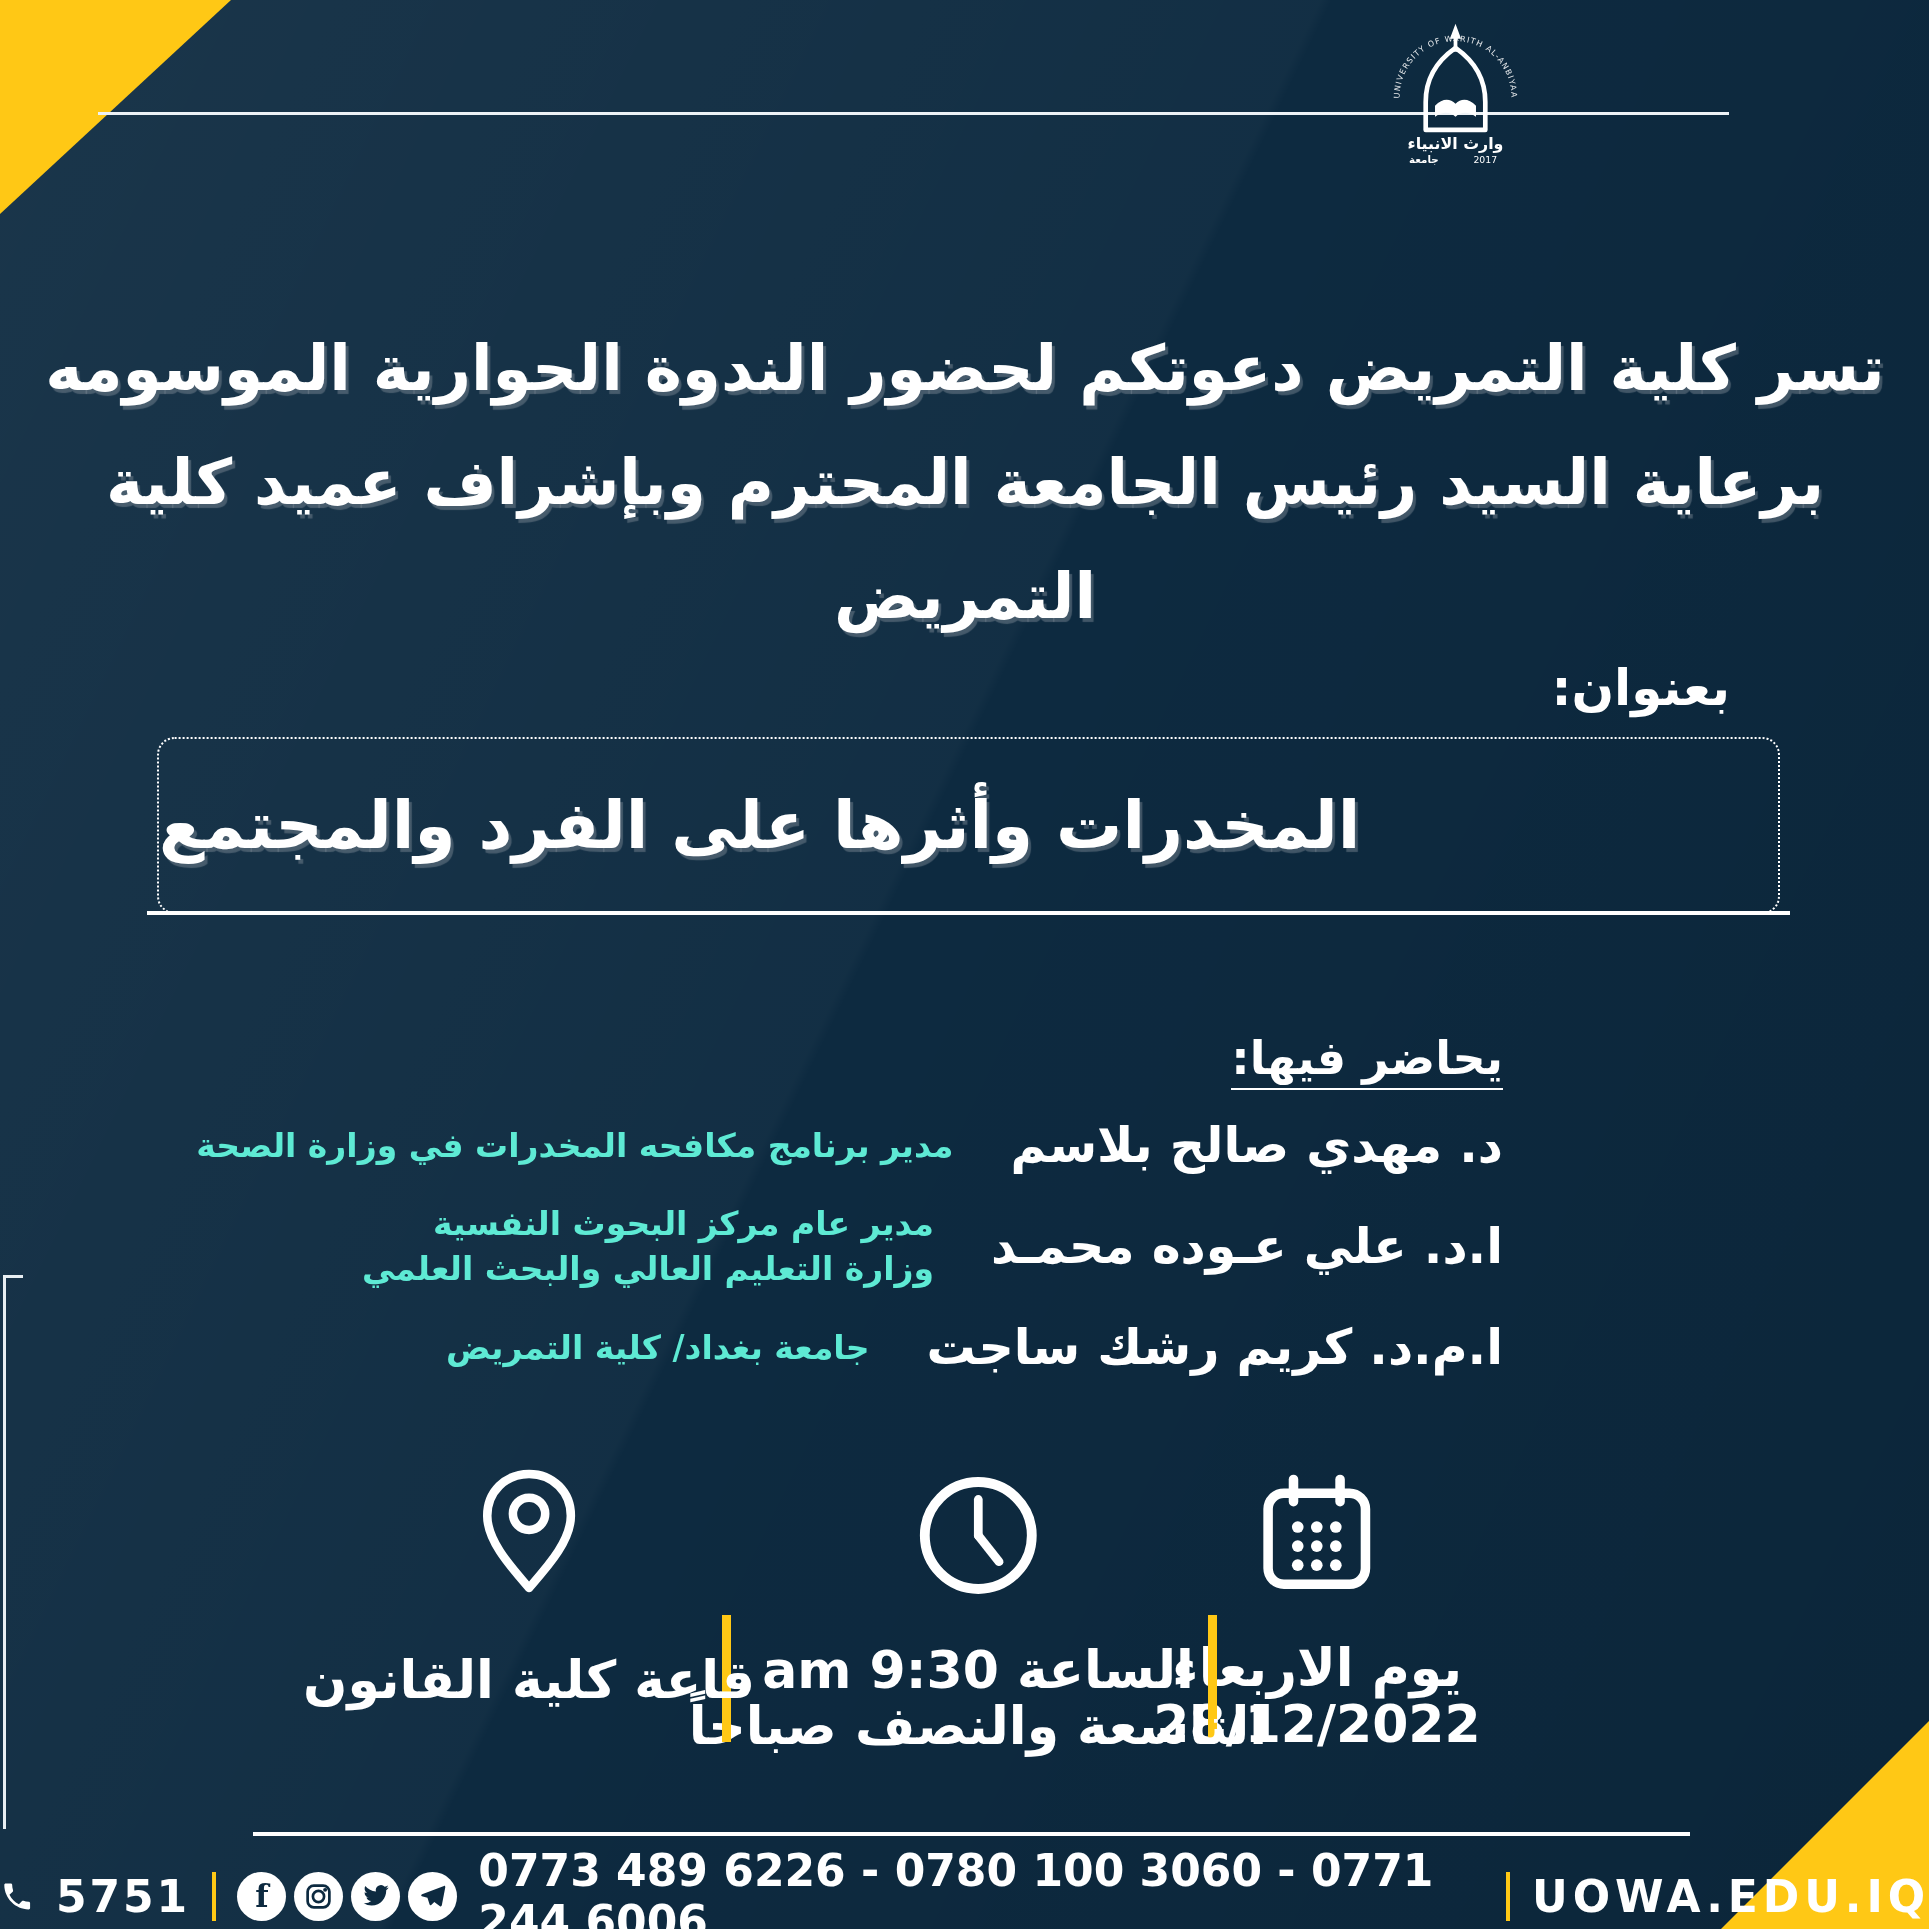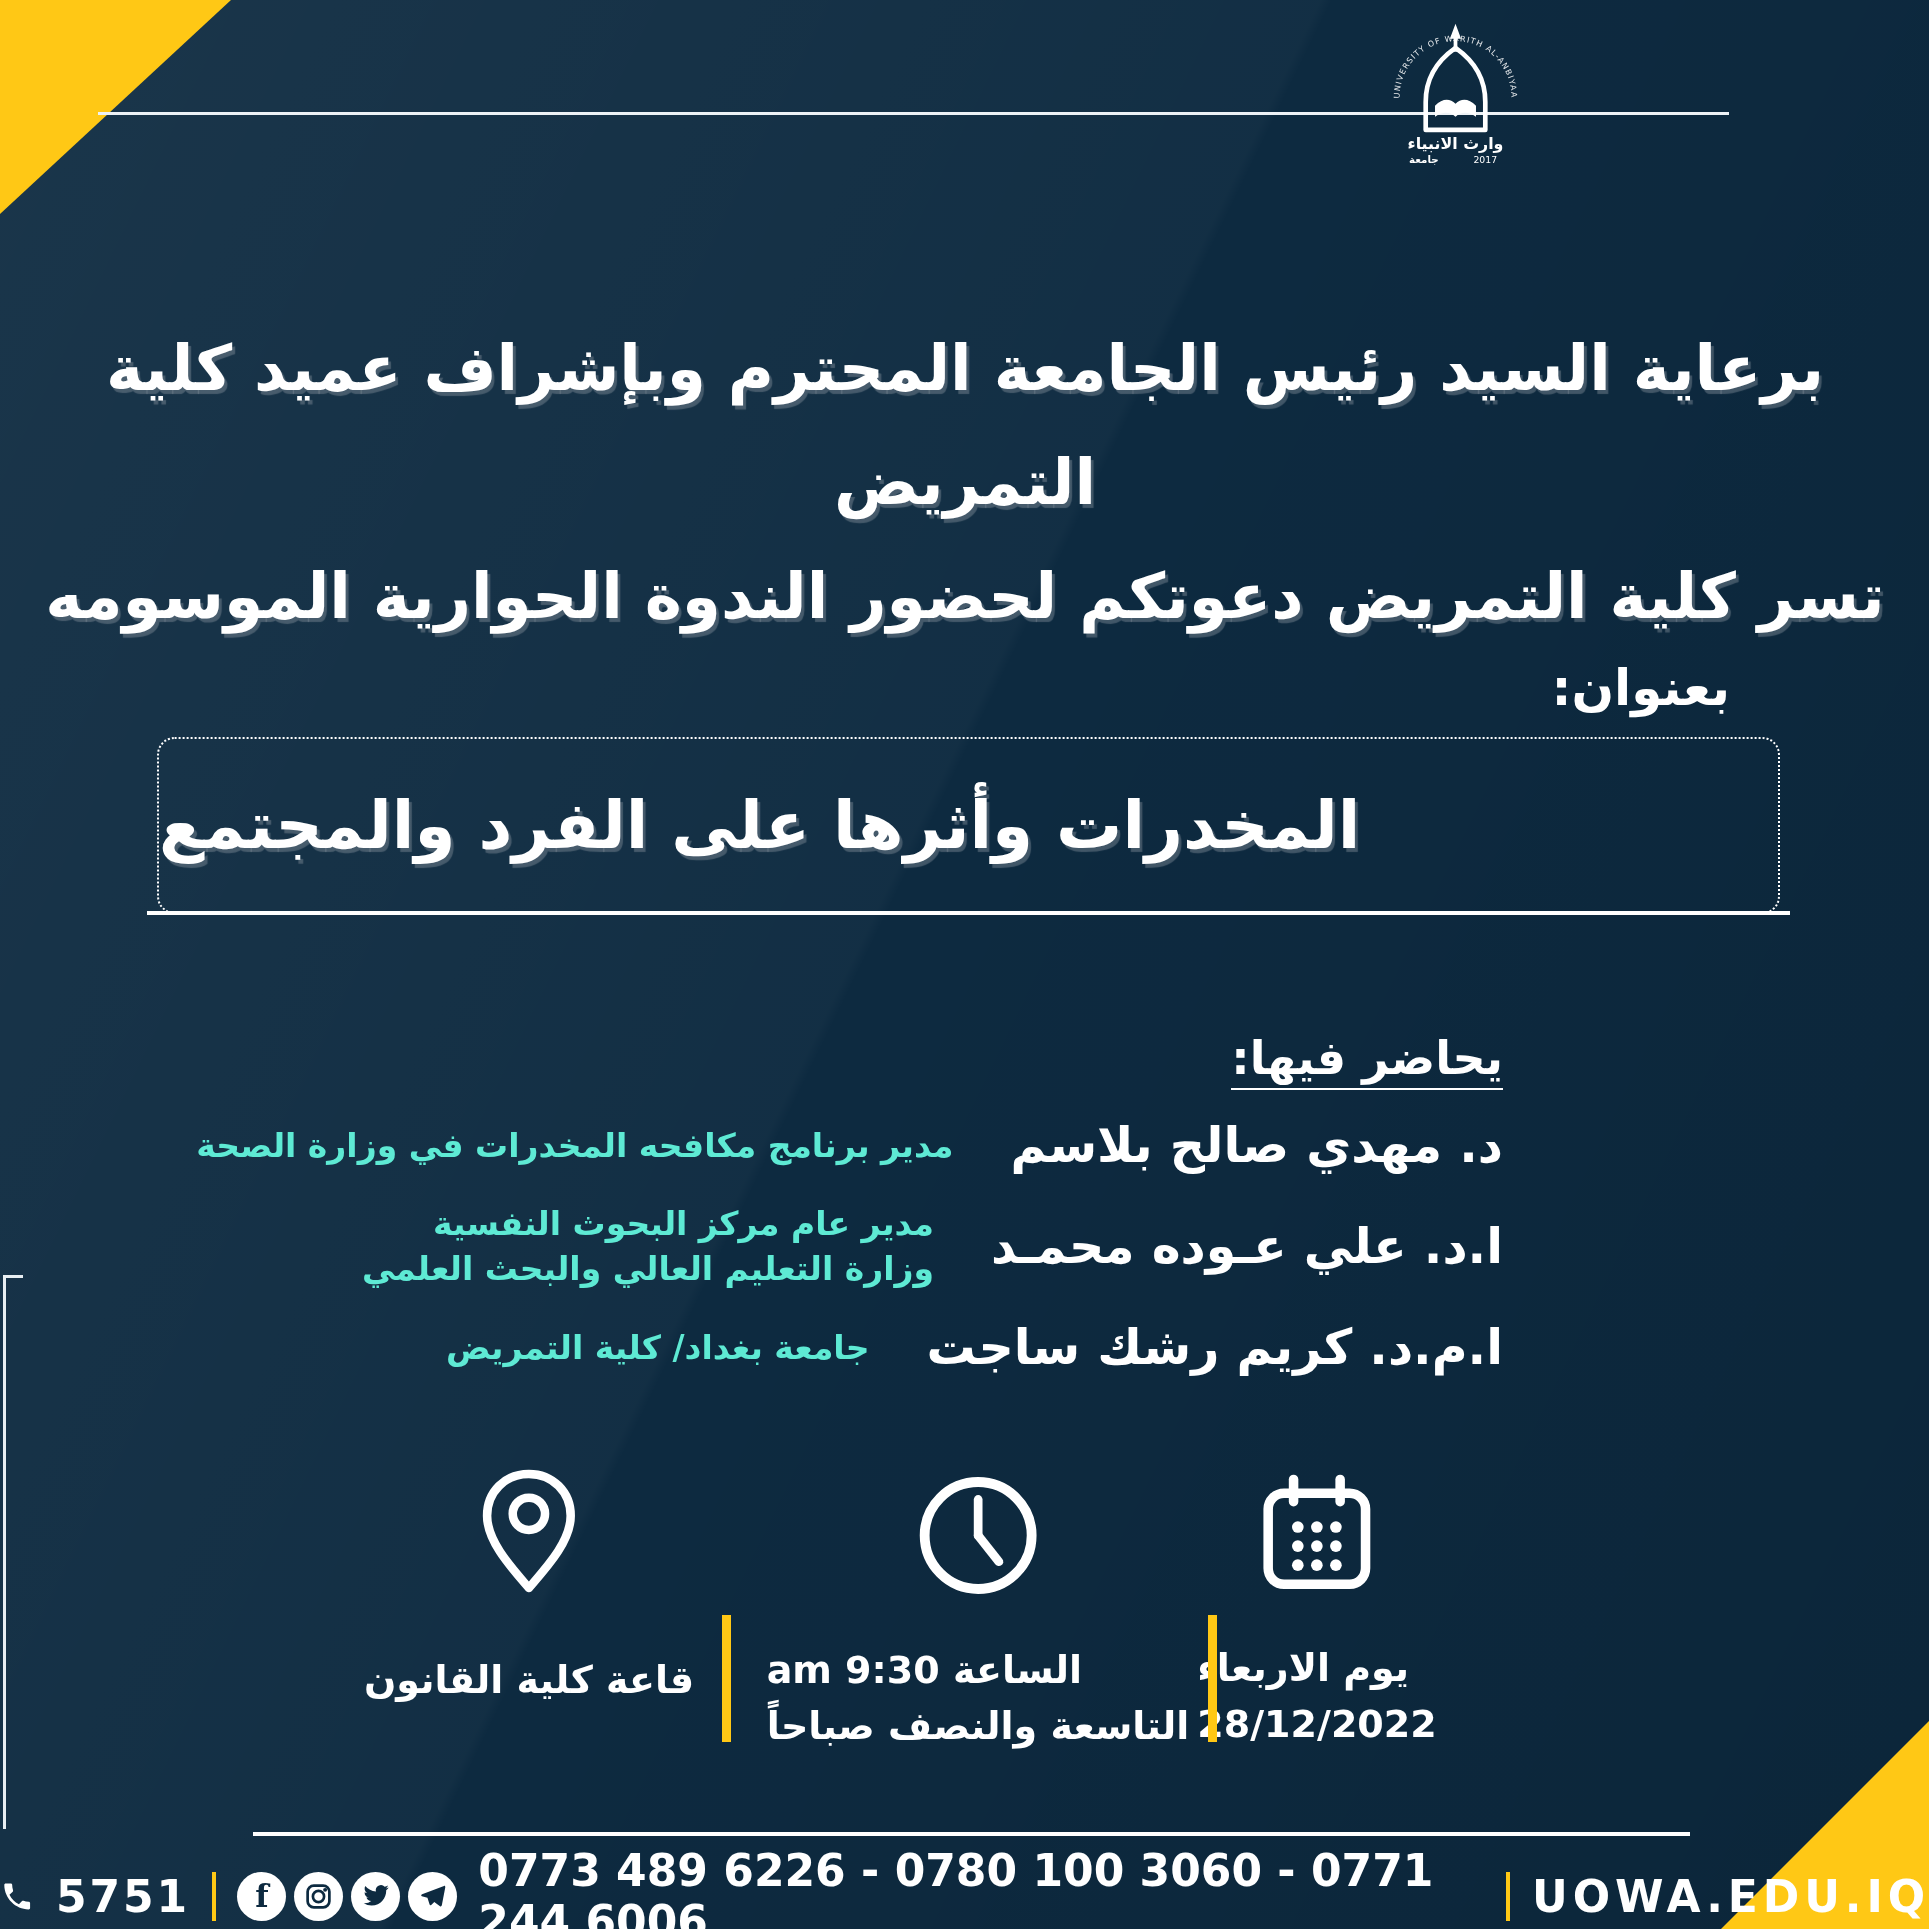--- a/index.html
+++ b/index.html
@@ -60,22 +60,22 @@
   .speaker-name{font-size:49px;font-weight:bold;white-space:nowrap;}
   .speaker-desc{color:#5eead4;font-size:33px;font-weight:bold;
     line-height:45px;text-align:start;white-space:nowrap;}
 
   
   .detail{display:flex;flex-direction:column;align-items:center;
     transform:translateX(-50%);}
   .detail-date{left:1317px;top:1472px;}
   .detail-time{left:978px;top:1470px;}
   .detail-place{left:529px;top:1466px;}
-  .detail .txt{margin-top:41px;font-size:38px;font-weight:bold;
-    line-height:56px;text-align:left;white-space:nowrap;}
+  .detail .txt{margin-top:41px;font-size:52px;font-weight:bold;
+    line-height:56px;text-align:center;white-space:nowrap;}
   .v-sep{width:8.8px;height:127px;background:#ffc815;top:1615px;}
   .v-sep.s1{left:722px;}
   .v-sep.s2{left:1208px;}
 
   
   .footer{left:0;top:1845px;width:100%;display:flex;align-items:center;
     justify-content:center;gap:21.6px;direction:ltr;
     font-size:44px;font-weight:bold;}
   .f-sep{width:4.9px;height:49px;background:#ffc815;}
   .socials{display:flex;gap:7.8px;align-items:center;}
@@ -110,22 +110,22 @@
     </text>
     <path d="M80 4 l6 16 h-12 z M78 20 h4 v14 h-4 z" fill="#ffffff"></path>
     <path class="stroke" stroke-width="5" d="M80 30 C60 44 48 62 48 88 L48 118 L112 118 L112 88 C112 62 100 44 80 30 Z"></path>
     <path fill="#ffffff" d="M58 92 C66 84 74 84 80 90 C86 84 94 84 102 92 L102 104 C94 98 86 98 80 104 C74 98 66 98 58 104 Z"></path>
     <text x="80" y="139" text-anchor="middle" font-size="17" font-weight="bold" fill="#ffffff">وارث الانبياء</text>
     <text x="46" y="154" text-anchor="middle" font-size="11" font-weight="bold" fill="#ffffff">جامعة</text>
     <text x="112" y="154" text-anchor="middle" font-size="10" fill="#ffffff">2017</text>
   </svg>
 
   <div class="abs heading" dir="rtl">
+    <div>تسر كلية التمريض دعوتكم لحضور الندوة الحوارية الموسومه</div>
     <div>برعاية السيد رئيس الجامعة المحترم وبإشراف عميد كلية التمريض</div>
-    <div>تسر كلية التمريض دعوتكم لحضور الندوة الحوارية الموسومه</div>
   </div>
 
   <div class="abs title-label" dir="rtl">بعنوان:</div>
   <div class="abs title-box">
     <span dir="rtl">المخدرات وأثرها على الفرد والمجتمع</span>
   </div>
   <div class="abs title-underline"></div>
 
   <div class="abs lect-label-wrap">
     <span class="lect-label" dir="rtl">يحاضر فيها:</span>

